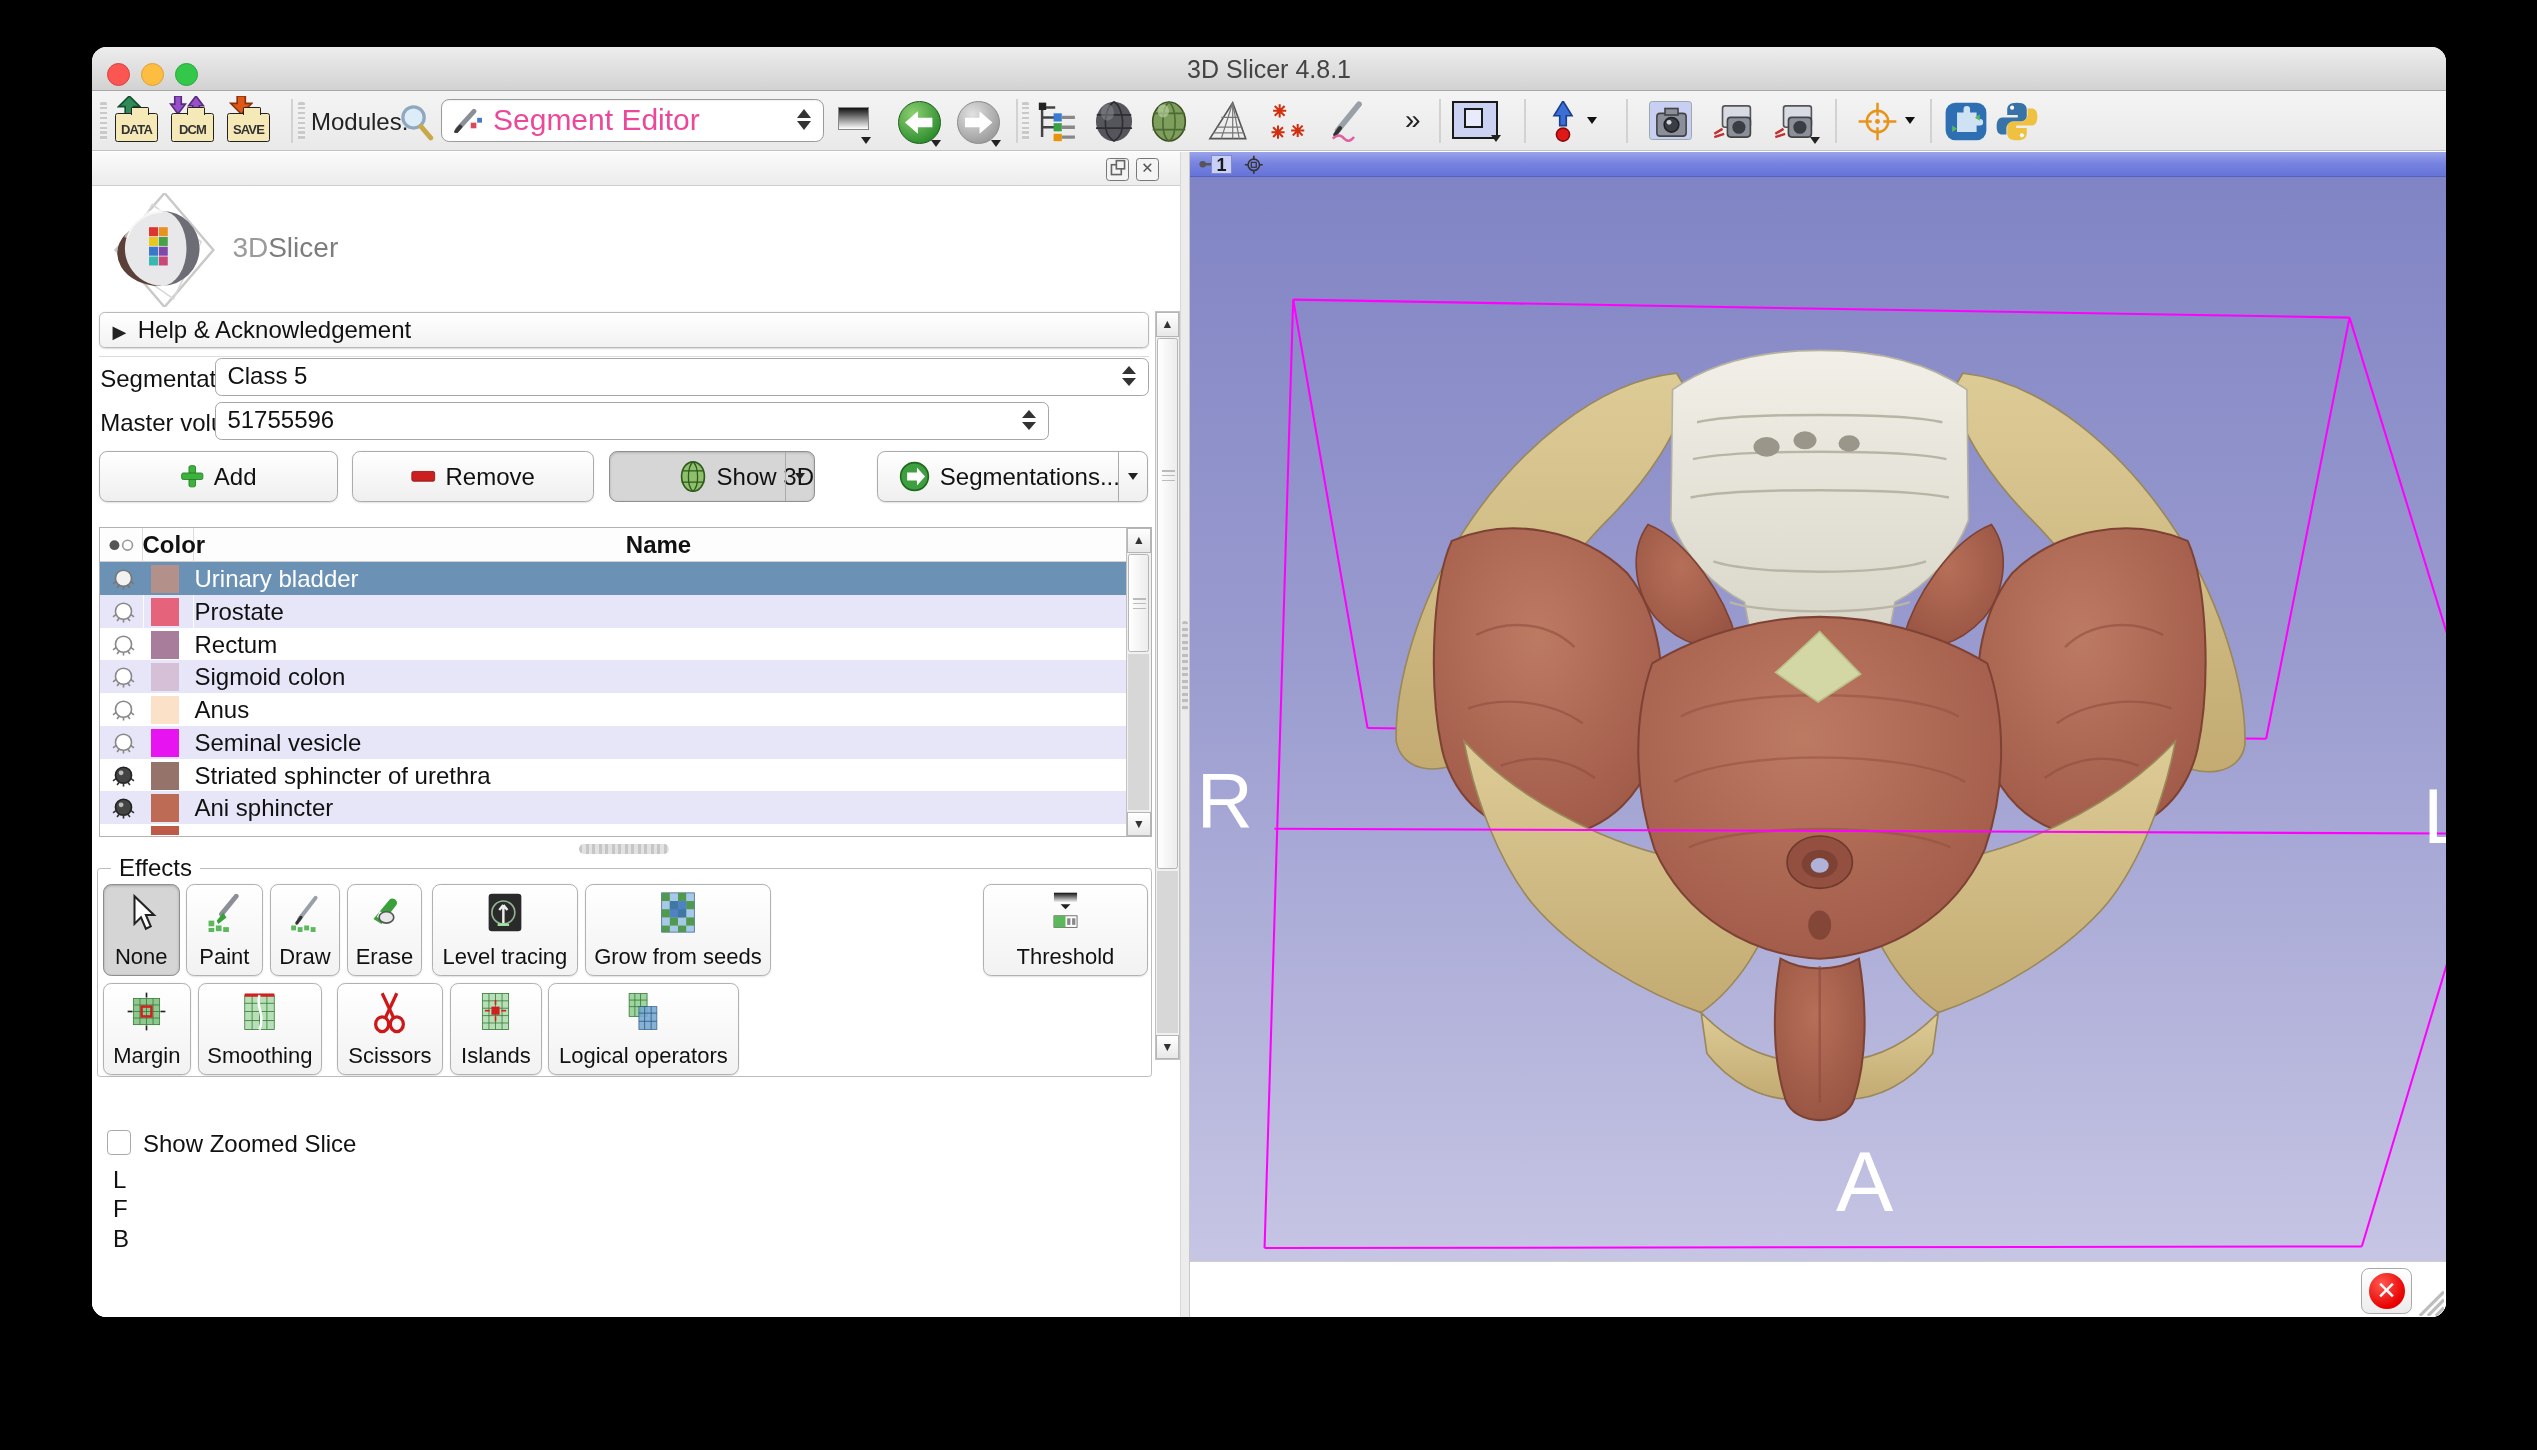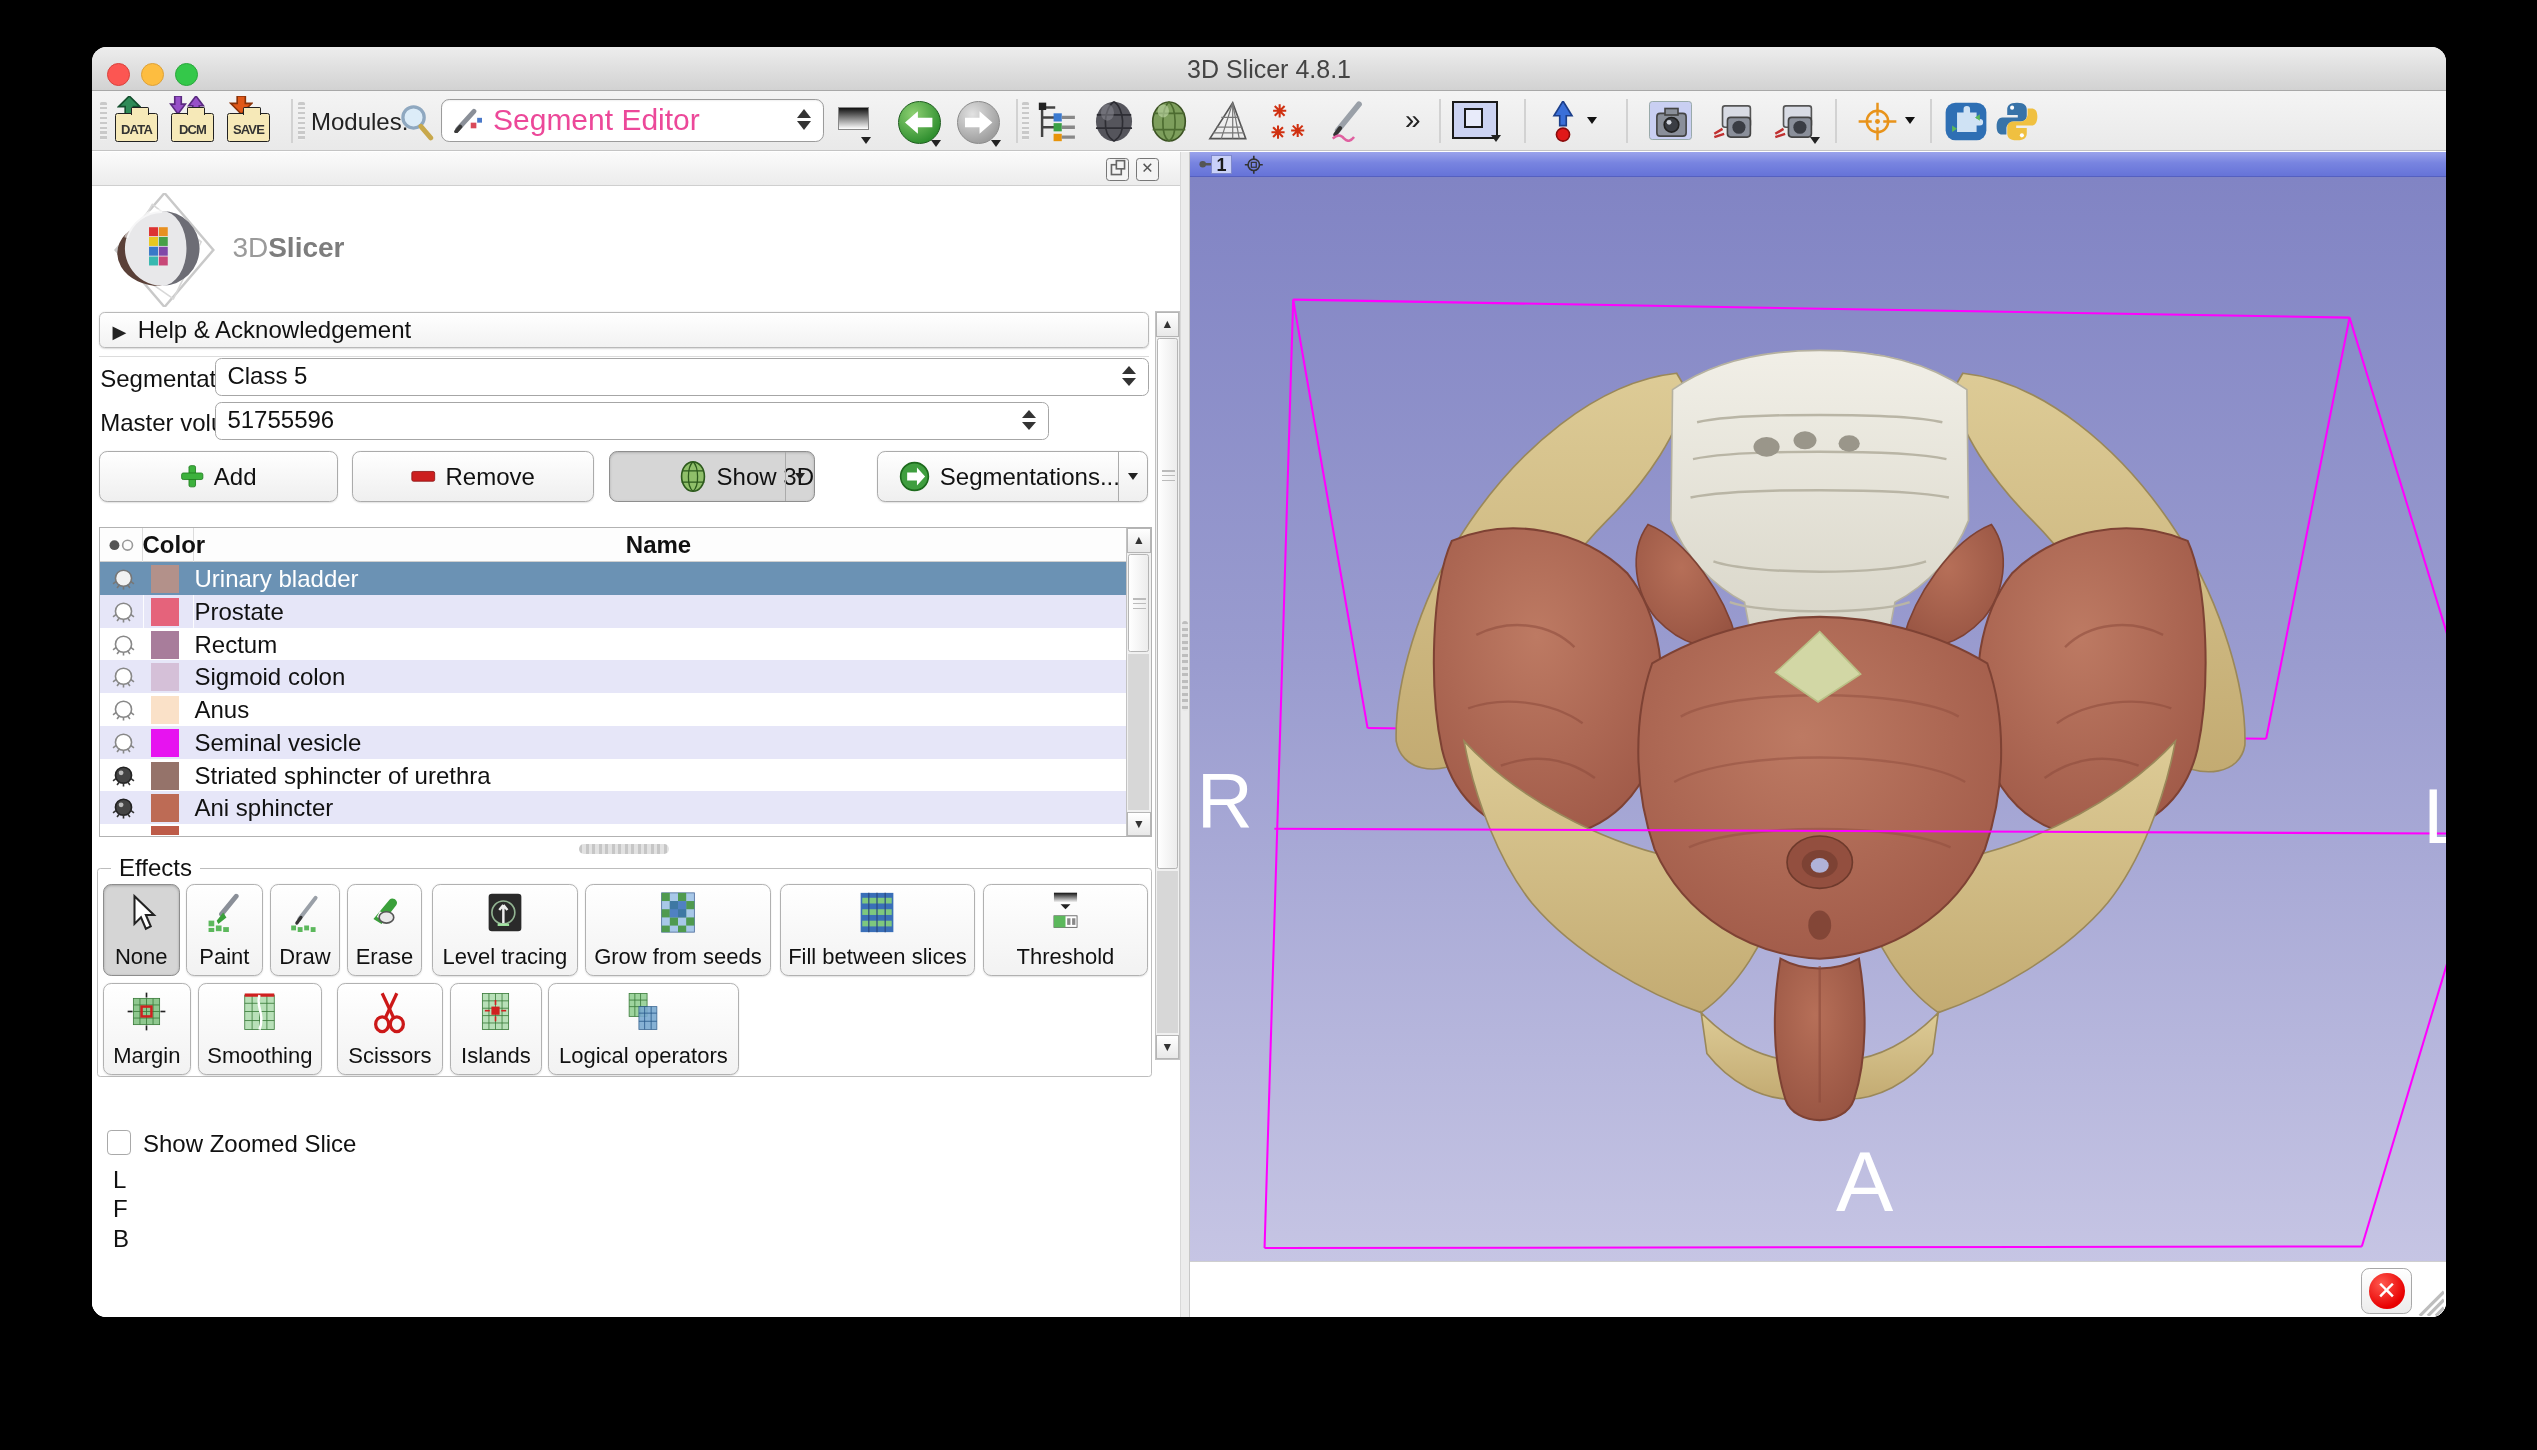--- a/index.html
+++ b/index.html
@@ -322,21 +322,21 @@
                 <rect x="68" y="42" width="11" height="11" fill="#e89020"></rect>
               <rect x="56" y="54" width="11" height="11" fill="#e8c820"></rect>
                 <rect x="68" y="54" width="11" height="11" fill="#48a048"></rect>
               <rect x="56" y="66" width="11" height="11" fill="#3878c8"></rect>
                 <rect x="68" y="66" width="11" height="11" fill="#8048a8"></rect>
               <rect x="56" y="78" width="11" height="11" fill="#38b8b0"></rect>
                 <rect x="68" y="78" width="11" height="11" fill="#c84878"></rect>
             </g>
             <path d="M72,22 a46,46 0 0 0 -44,33" fill="none" stroke="#fff" stroke-width="5" opacity=".6"></path>
           </svg>
-          <div class="abs" style="left:129px;top:39px;font-size:28px;color:#9a9a9a"><span>3D</span><span style="font-weight:bold;color:#7d7d7d">Slicer</span></div>
+          <div class="abs" style="left:129px;top:39px;font-size:28px;color:#9a9a9a"><span>3D</span><span style="font-weight:normal;color:#7d7d7d">Slicer</span></div>
         </div>
 
         <div class="sectionbar" style="left:6.5px;top:160px;width:1050px">
           <span style="margin:0 11.4px 0 13px;font-size:18px;color:#222">▶</span><span>Help &amp; Acknowledgement</span>
         </div>
 
         <div class="abs" style="left:6.5px;top:204px;width:1050px;height:0.8px;background:#dcdcdc"></div>
 
         <span class="fieldlabel" style="left:8.2px;top:213px">Segmentation:</span>
         <div class="combo" style="left:123px;top:206px;width:934px">
@@ -610,38 +610,20 @@
                     <rect x="22" y="22" width="10" height="10"></rect>
                     <rect x="12" y="32" width="10" height="10"></rect>
                     <rect x="32" y="32" width="10" height="10"></rect>
                     <rect x="2" y="42" width="10" height="8"></rect>
                     <rect x="22" y="42" width="10" height="8"></rect>
                   </g>
                   <rect x="12" y="12" width="20" height="20" fill="#3a6fb8" opacity=".8"></rect>
                 </svg>
               </div>
             <div class="lb">Grow from seeds</div>
-          </div>
-          <div class="fx" style="left:682px;top:14.7px;width:195px">
-            <div class="ic">
-                <svg width="36" height="43" viewBox="0 0 44 52">
-                  <rect x="2" y="2" width="40" height="48" fill="#3a6fb8"></rect>
-                  <g fill="#7ec87e">
-                    <rect x="4" y="8" width="36" height="7"></rect>
-                    <rect x="4" y="22" width="36" height="7"></rect>
-                    <rect x="4" y="36" width="36" height="7"></rect>
-                  </g>
-                  <g stroke="#2a4a80" stroke-width="1.5">
-                    <line x1="12" y1="2" x2="12" y2="50"></line>
-                    <line x1="22" y1="2" x2="22" y2="50"></line>
-                    <line x1="32" y1="2" x2="32" y2="50"></line>
-                  </g>
-                </svg>
-              </div>
-            <div class="lb">Fill between slices</div>
           </div>
           <div class="fx" style="left:885px;top:14.7px;width:165px">
             <div class="ic">
                 <svg width="33" height="43" viewBox="0 0 40 52">
                   <rect x="6" y="2" width="28" height="12" fill="url(#thrG)"></rect>
                   <defs>
                     <linearGradient id="thrG" x1="0" y1="0" x2="0" y2="1">
                       <stop offset="0" stop-color="#111"></stop>
                       <stop offset="1" stop-color="#fff"></stop>
                     </linearGradient>

